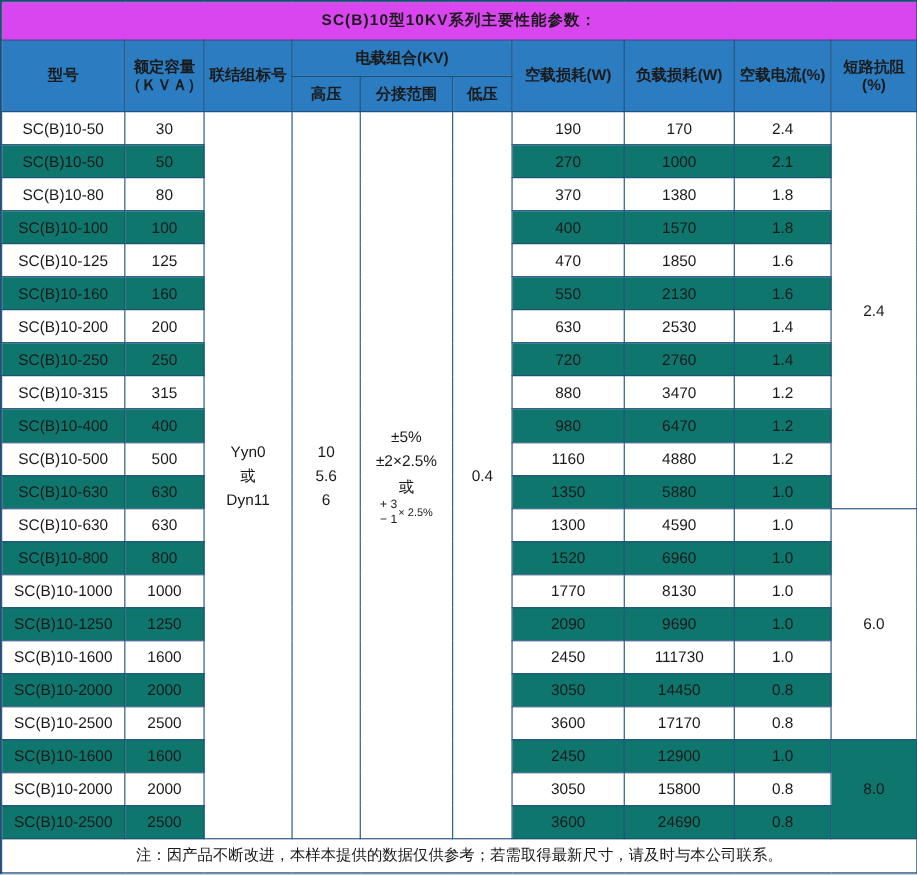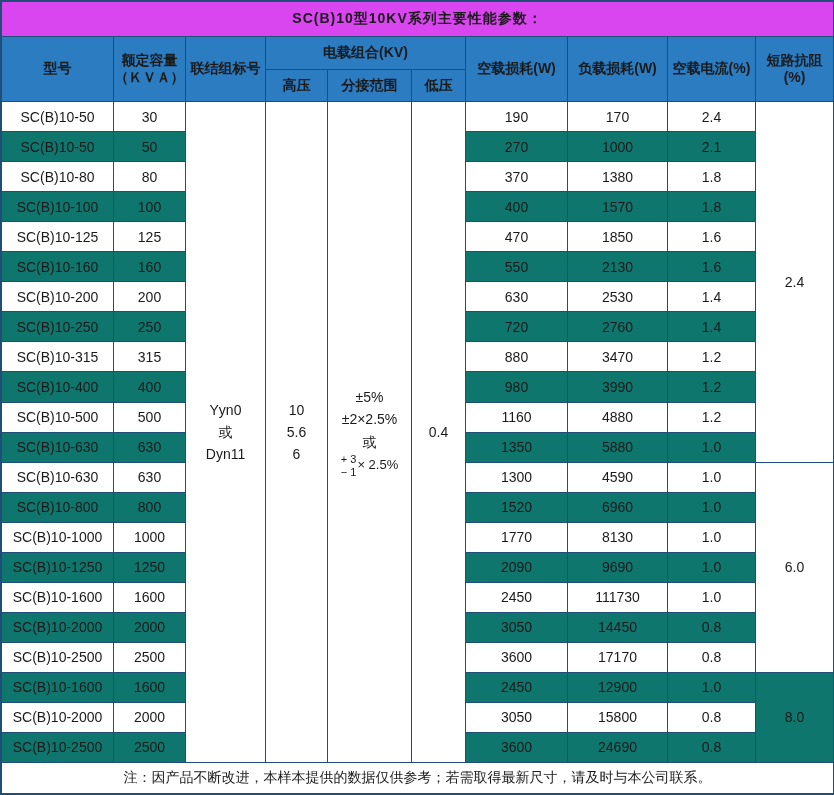--- a/index.html
+++ b/index.html
@@ -56,21 +56,21 @@
   .rowB td { background: #0f766e; }
   .model { font-size: 14.5px; }
   .merged { background: #ffffff; font-size: 15px; line-height: 1.6; }
   .impedance { font-size: 15px; }
   .note td {
     background: #ffffff;
     font-size: 14px;
     height: 30px;
     color: #111;
   }
-  .midsmall { font-size: 13px; text-align: right; }
+  .midsmall { font-size: 10px; text-align: right; }
   .frac {
     display: inline-block;
     vertical-align: middle;
     font-size: 11px;
     line-height: 1.15;
     text-align: left;
     margin-right: 1px;
   }
   .frac span { display: block; }
   .nowrap { white-space: nowrap; }
@@ -209,21 +209,21 @@
     <td>315</td>
     <td>880</td>
     <td>3470</td>
     <td>1.2</td>
   </tr>
 
   <tr class="rowB">
     <td class="model">SC(B)10-400</td>
     <td>400</td>
     <td>980</td>
-    <td>3990</td>
+    <td>6470</td>
     <td>1.2</td>
   </tr>
 
   <tr class="rowA">
     <td class="model">SC(B)10-500</td>
     <td>500</td>
     <td>1160</td>
     <td>4880</td>
     <td>1.2</td>
   </tr>

